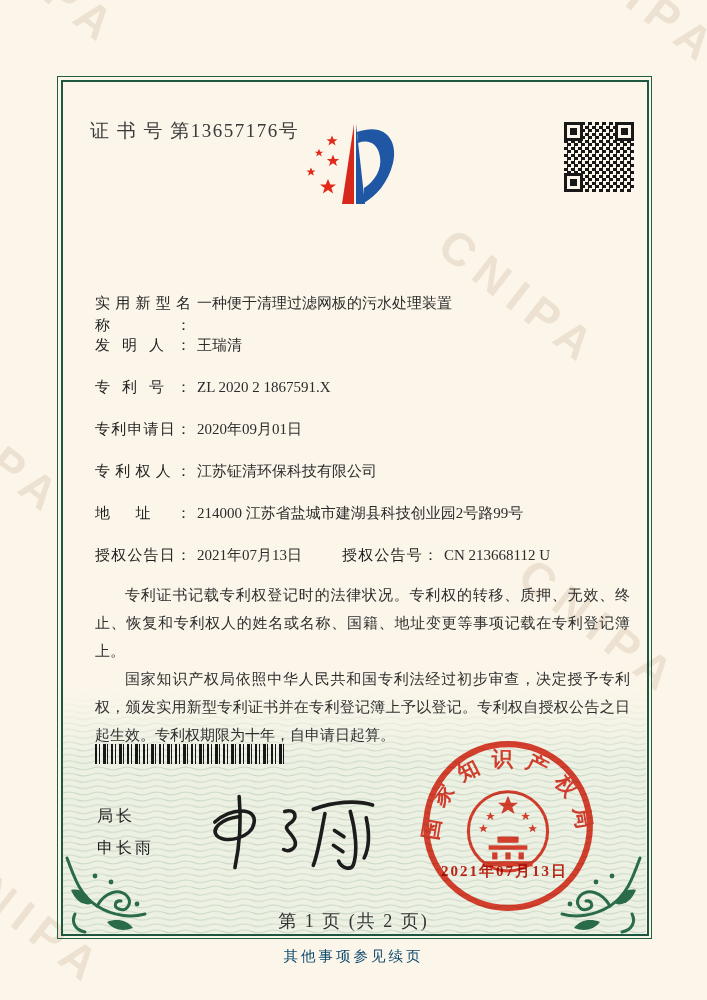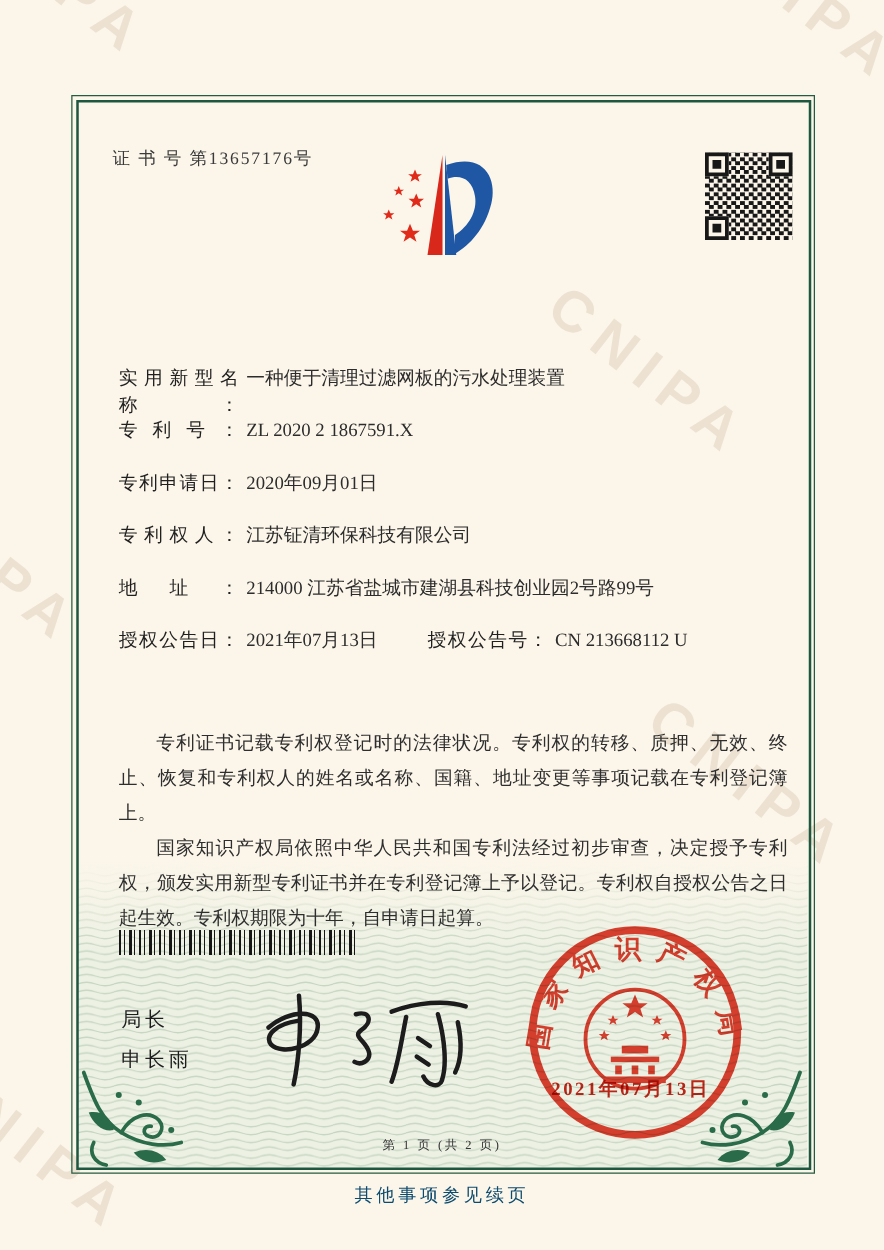--- a/index.html
+++ b/index.html
@@ -16,21 +16,21 @@
   .frame{position:absolute;left:57px;top:76px;width:593px;height:861px;
          border:1.5px solid #245c41;}
   .frame-inner{position:absolute;inset:2.5px;border:2.5px solid #1d5740;}
 
   
   .waves{position:absolute;left:62px;top:690px;width:584px;height:245px;}
   .waves svg{display:block;width:100%;height:100%;}
   .wave-fade{position:absolute;left:62px;top:690px;width:584px;height:70px;
              background:linear-gradient(#fcf6ea,rgba(252,246,234,0));}
 
-  .cert-no{position:absolute;left:90px;top:118px;font-size:14px;color:#3a3a3a;letter-spacing:1.5px;}
+  .cert-no{position:absolute;left:90px;top:118px;font-size:19px;color:#3a3a3a;letter-spacing:1.5px;}
 
   .logo{position:absolute;left:300px;top:116px;width:100px;height:92px;}
 
   
   .qr{position:absolute;left:564px;top:122px;width:70px;height:70px;
       background:repeating-conic-gradient(#181818 0% 25%,rgba(0,0,0,0) 0% 50%) 0 0/7px 7px;}
   .qr-finder{position:absolute;width:13px;height:13px;border:3px solid #181818;background:#fcf6ea;}
   .qr-finder::after{content:"";position:absolute;inset:3px;background:#181818;}
   .qr-f-tl{left:0;top:0}.qr-f-tr{right:0;top:0}.qr-f-bl{left:0;bottom:0}
 
@@ -60,21 +60,21 @@
   .seal{position:absolute;left:420px;top:738px;width:176px;height:176px;
         mix-blend-mode:multiply;opacity:.93;}
   .seal-date{position:absolute;left:441px;top:862px;font-size:15px;font-weight:bold;
              color:#c8281a;letter-spacing:2px;white-space:nowrap;mix-blend-mode:multiply;}
 
   .flourish{position:absolute;width:88px;height:84px;}
   .flourish-bl{left:61px;top:852px;}
   .flourish-br{left:558px;top:852px;transform:scaleX(-1);}
 
   .page-num{position:absolute;left:57px;top:909px;width:593px;text-align:center;
-            font-size:10px;color:#333;letter-spacing:2px;}
+            font-size:18px;color:#333;letter-spacing:2px;}
   .note{position:absolute;left:0;top:947px;width:707px;text-align:center;
         font-size:14.5px;color:#0c4a6e;letter-spacing:3px;}
 </style>
 </head>
 <body>
 
 <div class="page">
 
   <div class="wm" style="left:-55px;top:-50px;">CNIPA</div>
   <div class="wm" style="left:545px;top:-30px;">CNIPA</div>
@@ -157,20 +157,24 @@
     <div class="qr-finder qr-f-tl"></div>
     <div class="qr-finder qr-f-tr"></div>
     <div class="qr-finder qr-f-bl"></div>
   </div>
 
 
   <div class="fields">
     <div class="field-row">
       <span class="field-label">实用新型名称</span>
       <span class="field-value">一种便于清理过滤网板的污水处理装置</span>
+    </div>
+    <div class="field-row">
+      <span class="field-label">发明人</span>
+      <span class="field-value">王瑞清</span>
     </div>
     <div class="field-row">
       <span class="field-label">专利号</span>
       <span class="field-value">ZL 2020 2 1867591.X</span>
     </div>
     <div class="field-row">
       <span class="field-label">专利申请日</span>
       <span class="field-value">2020年09月01日</span>
     </div>
     <div class="field-row">

